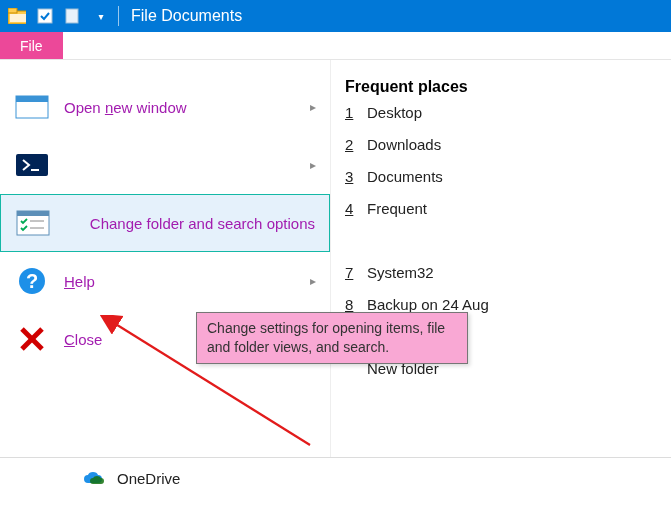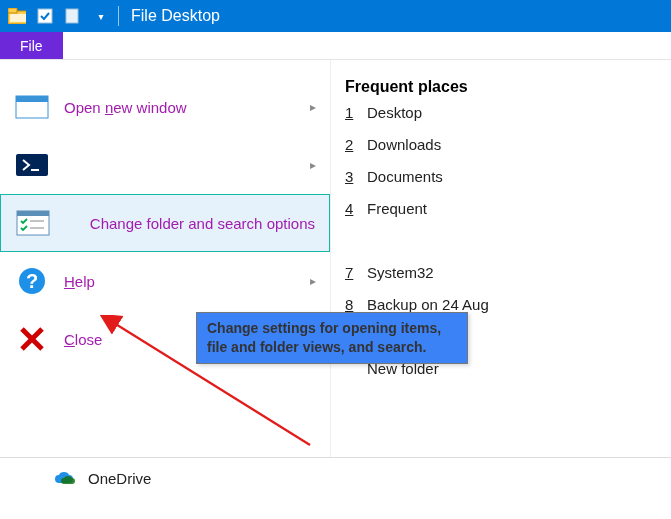--- a/index.html
+++ b/index.html
@@ -5,43 +5,43 @@
   * { box-sizing: border-box; margin: 0; padding: 0; font-family: "Segoe UI", Arial, sans-serif; }
   body { width: 671px; height: 519px; background: #fff; overflow: hidden; position: relative; }
 
   .titlebar { height: 32px; background: #0178d7; display: flex; align-items: center; padding: 0 8px; color: #fff; font-size: 15px; }
   .titlebar .qat { display: flex; align-items: center; gap: 10px; }
   .titlebar .qat-icon { width: 18px; height: 18px; display: flex; align-items: center; justify-content: center; }
   .titlebar .sep { width: 1px; height: 20px; background: rgba(255,255,255,.6); margin: 0 8px; }
   .titlebar .apptitle { margin-left: 4px; font-size: 16px; }
 
   .ribbon { height: 28px; background: #fff; border-bottom: 1px solid #e5e5e5; display: flex; align-items: stretch; }
-  .tab-file { background: #6d28d9; color: #fff; font-size: 14px; padding: 0 20px; display: flex; align-items: center; }
+  .tab-file { background: #ec4899; color: #fff; font-size: 14px; padding: 0 20px; display: flex; align-items: center; }
 
   .menu-panel { position: relative; height: 398px; background: #fff; display: flex; border-bottom: 1px solid #dcdcdc; }
   .left-col { width: 330px; padding: 18px 0 0 0; }
   .left-col .item { display: flex; align-items: center; height: 58px; padding: 0 14px 0 14px; position: relative; }
   .left-col .item.hover { background: #e5f1fb; border: 1px solid #14b8a6; justify-content: space-between; }
   .left-col .item .ico { width: 36px; height: 28px; margin-right: 14px; flex-shrink: 0; display:flex; align-items:center; justify-content:center; }
   .left-col .item .lbl { font-size: 15px; color: #a21caf; }
   .left-col .item.disabled .lbl { color: #9a9a9a; }
   .left-col .item .caret { margin-left: auto; color: #8a8a8a; font-size: 12px; }
   .left-col .item .underline { text-decoration: underline; }
 
   .right-col { flex: 1; padding: 18px 10px 0 14px; border-left: 1px solid #eee; }
   .right-col .hdr { font-weight: 700; font-size: 16px; margin-bottom: 0; }
   .right-col .place { display: flex; align-items: center; font-size: 15px; color: #222; height: 32px; }
   .right-col .place .num { width: 22px; text-decoration: underline; color: #222; }
   .right-col .place .nm { }
 
-  .tooltip { position: absolute; left: 196px; top: 252px; width: 272px; background: #3b82f6; border: 1px solid #767676; padding: 6px 10px; font-size: 14px; color: #333; line-height: 1.35; z-index: 10; box-shadow: 2px 2px 4px rgba(0,0,0,.15); font-weight: bold; }
+  .tooltip { position: absolute; left: 196px; top: 252px; width: 272px; background: #f9a8d4; border: 1px solid #767676; padding: 6px 10px; font-size: 14px; color: #333; line-height: 1.35; z-index: 10; box-shadow: 2px 2px 4px rgba(0,0,0,.15); }
 
   .arrow-svg { position: absolute; left: 100px; top: 255px; z-index: 9; pointer-events: none; }
 
-  .bottom-area { padding: 12px 0 0 54px; display:flex; align-items:center; gap:10px; }
+  .bottom-area { padding: 12px 0 0 83px; display:flex; align-items:center; gap:10px; }
   .bottom-area .lbl { font-size: 15px; color: #222; }
 
   
   svg { display:block; }
 </style>
 </head>
 <body>
 
 <div class="titlebar">
   <div class="qat">
@@ -59,21 +59,21 @@
         </svg>
     </span>
     <span class="qat-icon">
       <svg width="16" height="16">
           <rect x="1" y="1" width="12" height="14" fill="#e8f2fb" stroke="#9bbdd8"></rect>
         </svg>
     </span>
     <span class="qat-icon" style="color:#fff; font-size:10px;">▾</span>
   </div>
   <div class="sep"></div>
-  <div class="apptitle">File Desktop</div>
+  <div class="apptitle">File Documents</div>
 </div>
 
 <div class="ribbon">
   <div class="tab-file">File</div>
 </div>
 
 <div class="menu-panel">
 
   <div class="left-col">
 

